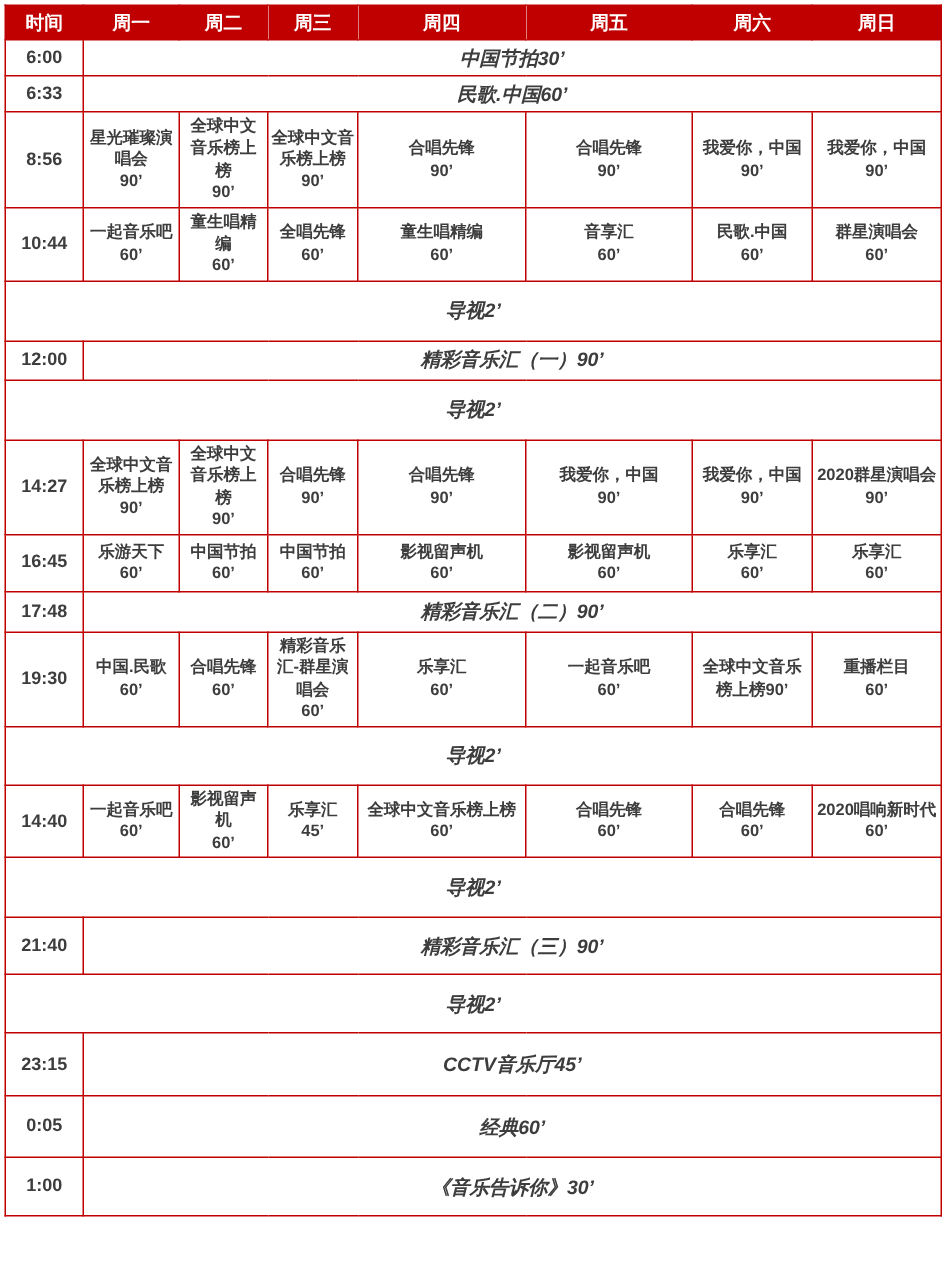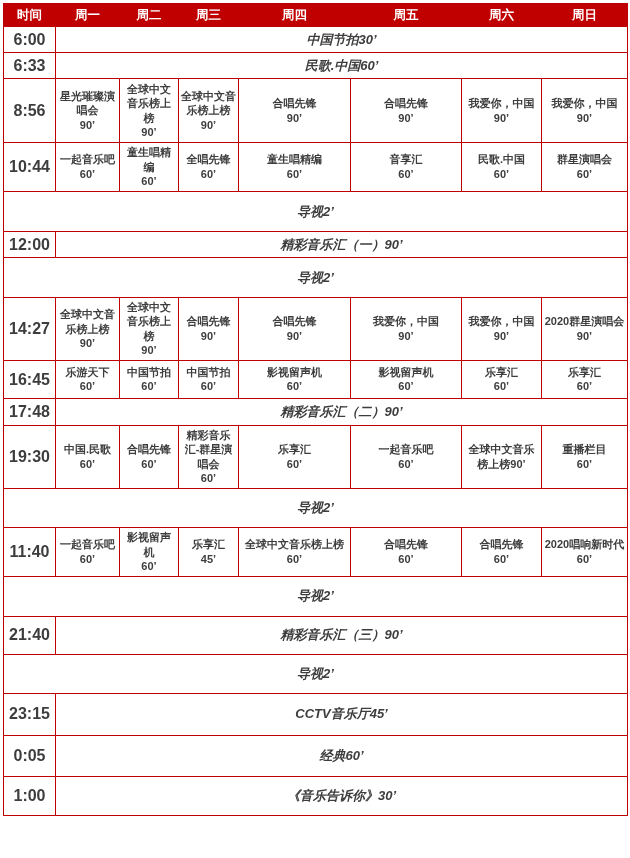--- a/index.html
+++ b/index.html
@@ -32,21 +32,21 @@
     color:var(--header-text);
     font-size:12.5px;
     padding:0;
   }
   td{
     color:var(--body-text);
     font-size:11px;
     line-height:1.32;
     padding:2px 2px;
   }
-  td.time{font-size:16px;}
+  td.time{font-size:12px;}
   td.span-cell{font-size:13px;font-style:italic;}
 </style>
 </head>
 <body>
 
 <div class="wrap">
   <table>
     <colgroup>
       <col style="width:52px">
       <col style="width:64px">
@@ -140,21 +140,21 @@
           <td>精彩音乐汇-群星演唱会<br>60’</td>
           <td>乐享汇<br>60’</td>
           <td>一起音乐吧<br>60’</td>
           <td>全球中文音乐榜上榜90’</td>
           <td>重播栏目<br>60’</td>
         </tr>
         <tr style="height: 39px;">
           <td colspan="8" class="span-cell">导视2’</td>
         </tr>
         <tr style="height: 37px;">
-          <td class="time">11:40</td>
+          <td class="time">14:40</td>
           <td>一起音乐吧<br>60’</td>
           <td>影视留声机<br>60’</td>
           <td>乐享汇<br>45’</td>
           <td>全球中文音乐榜上榜<br>60’</td>
           <td>合唱先锋<br>60’</td>
           <td>合唱先锋<br>60’</td>
           <td>2020唱响新时代<br>60’</td>
         </tr>
         <tr style="height: 40px;">
           <td colspan="8" class="span-cell">导视2’</td>

